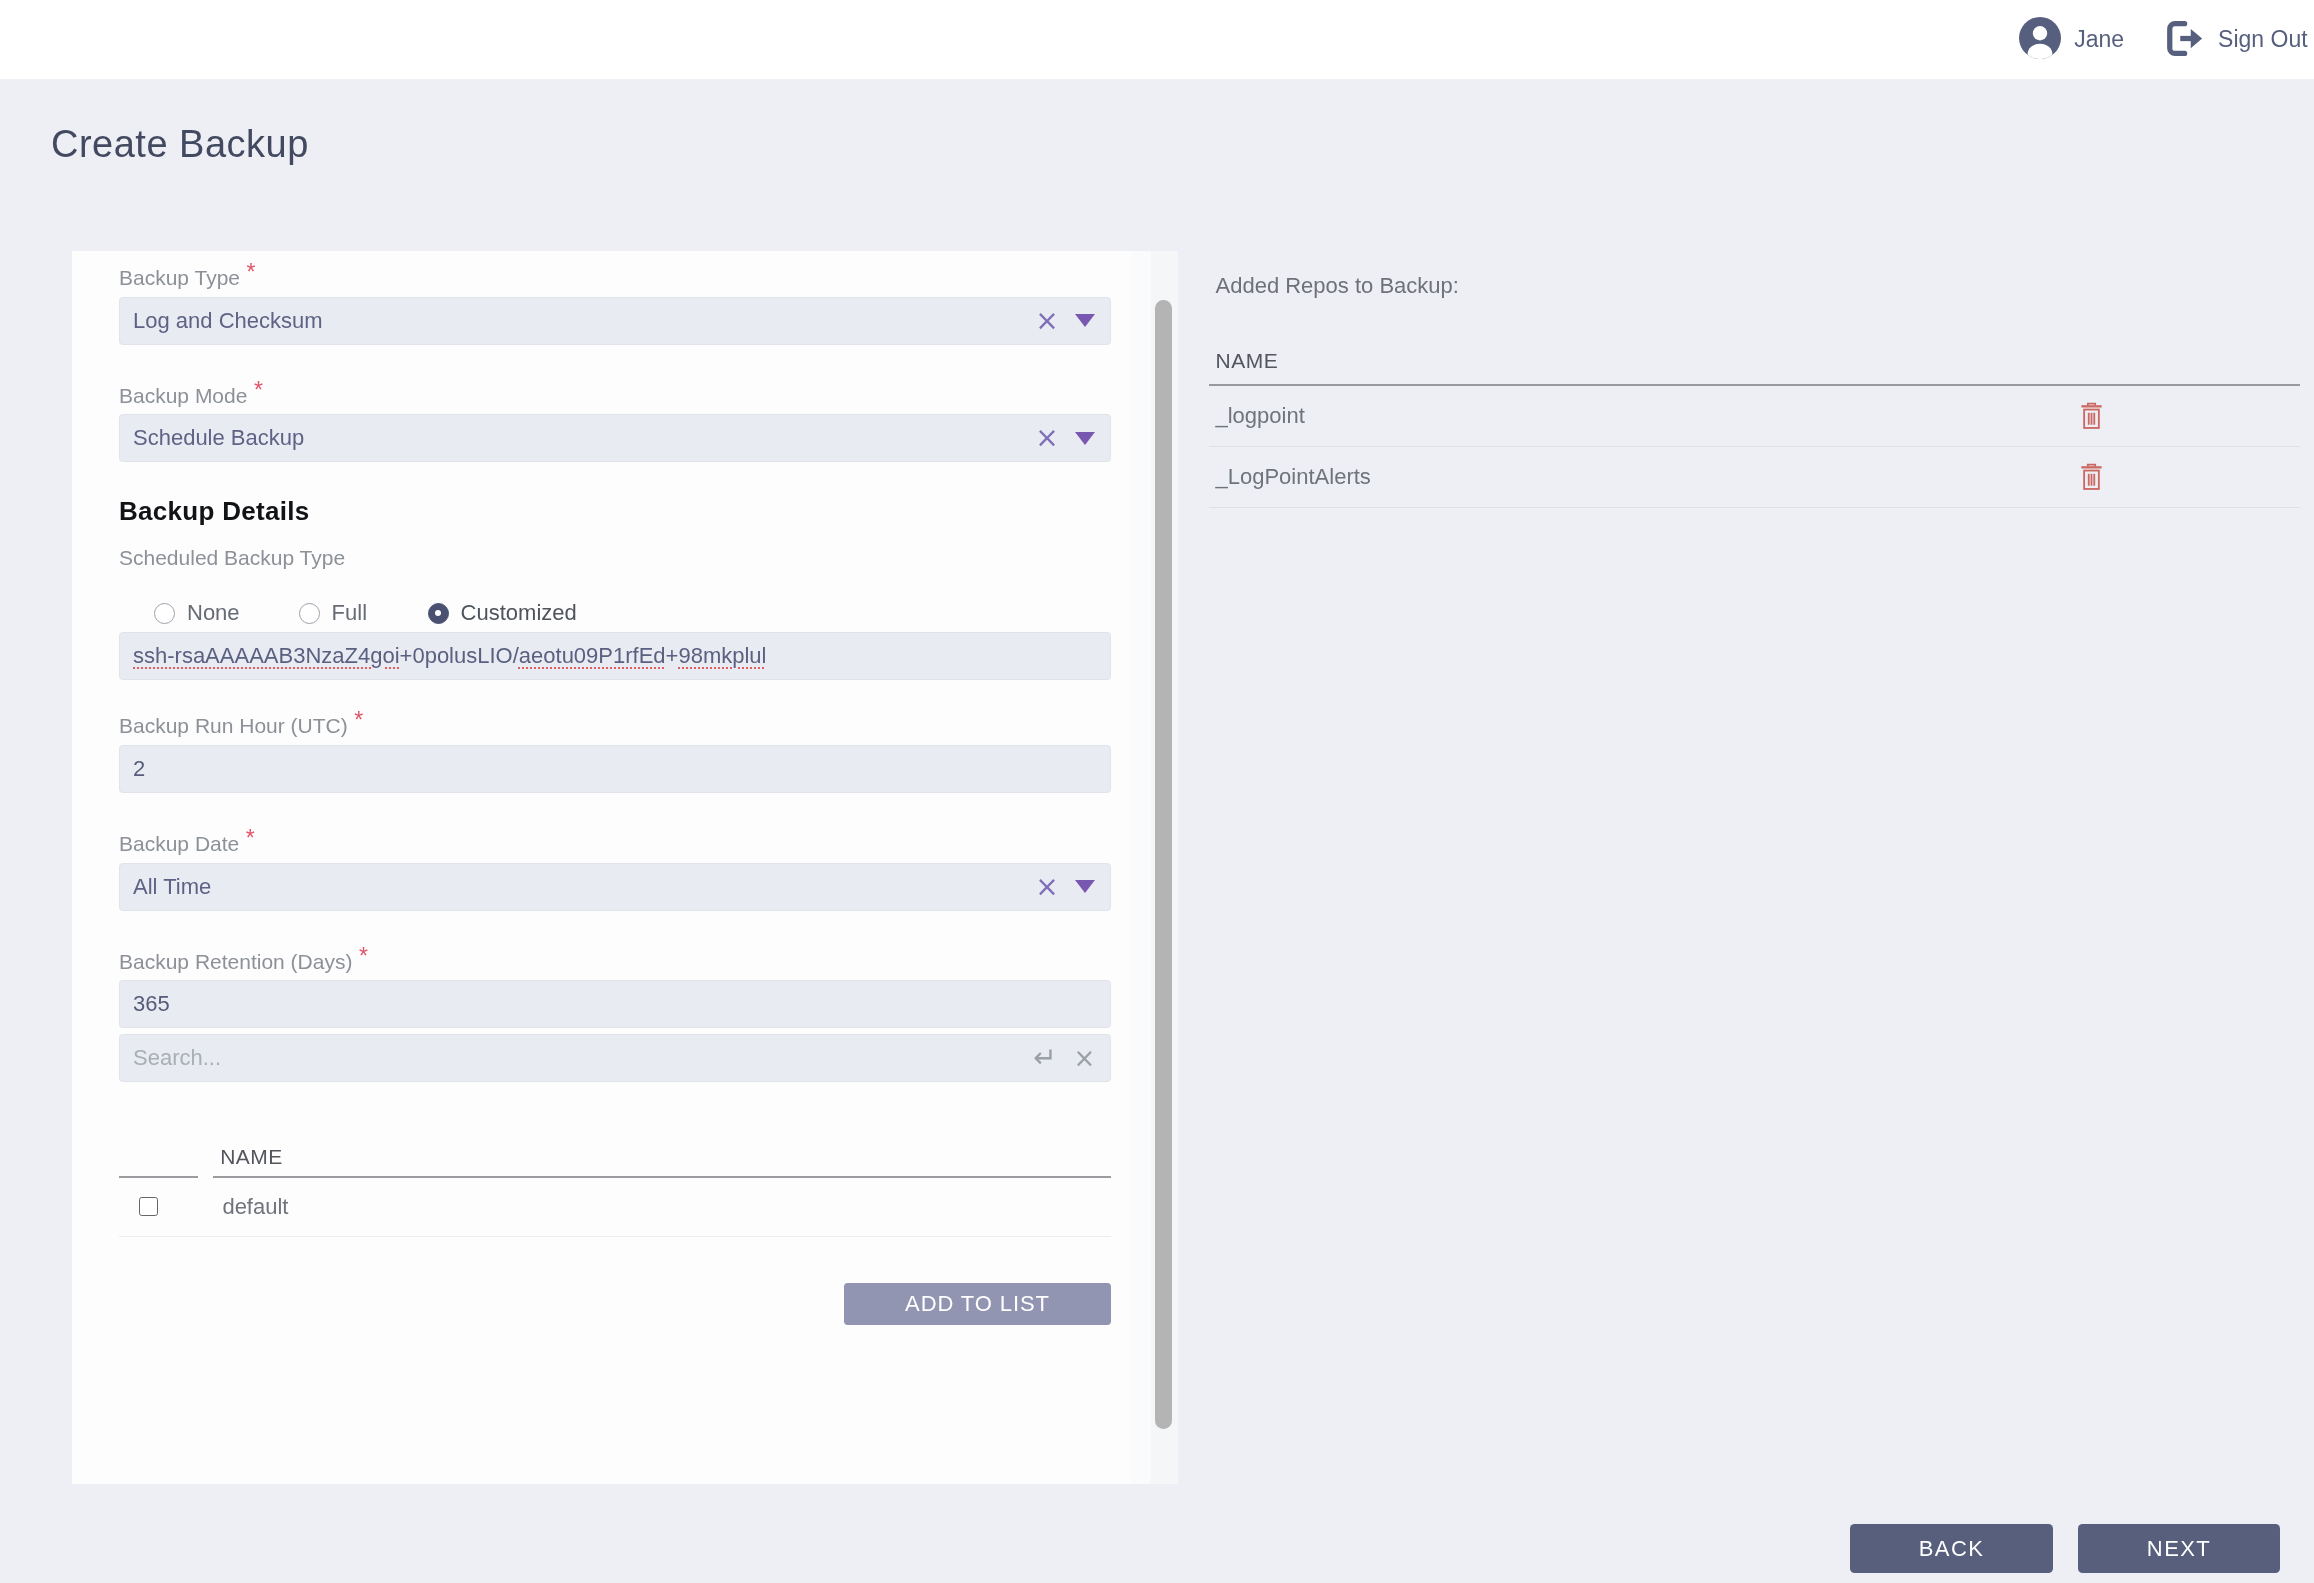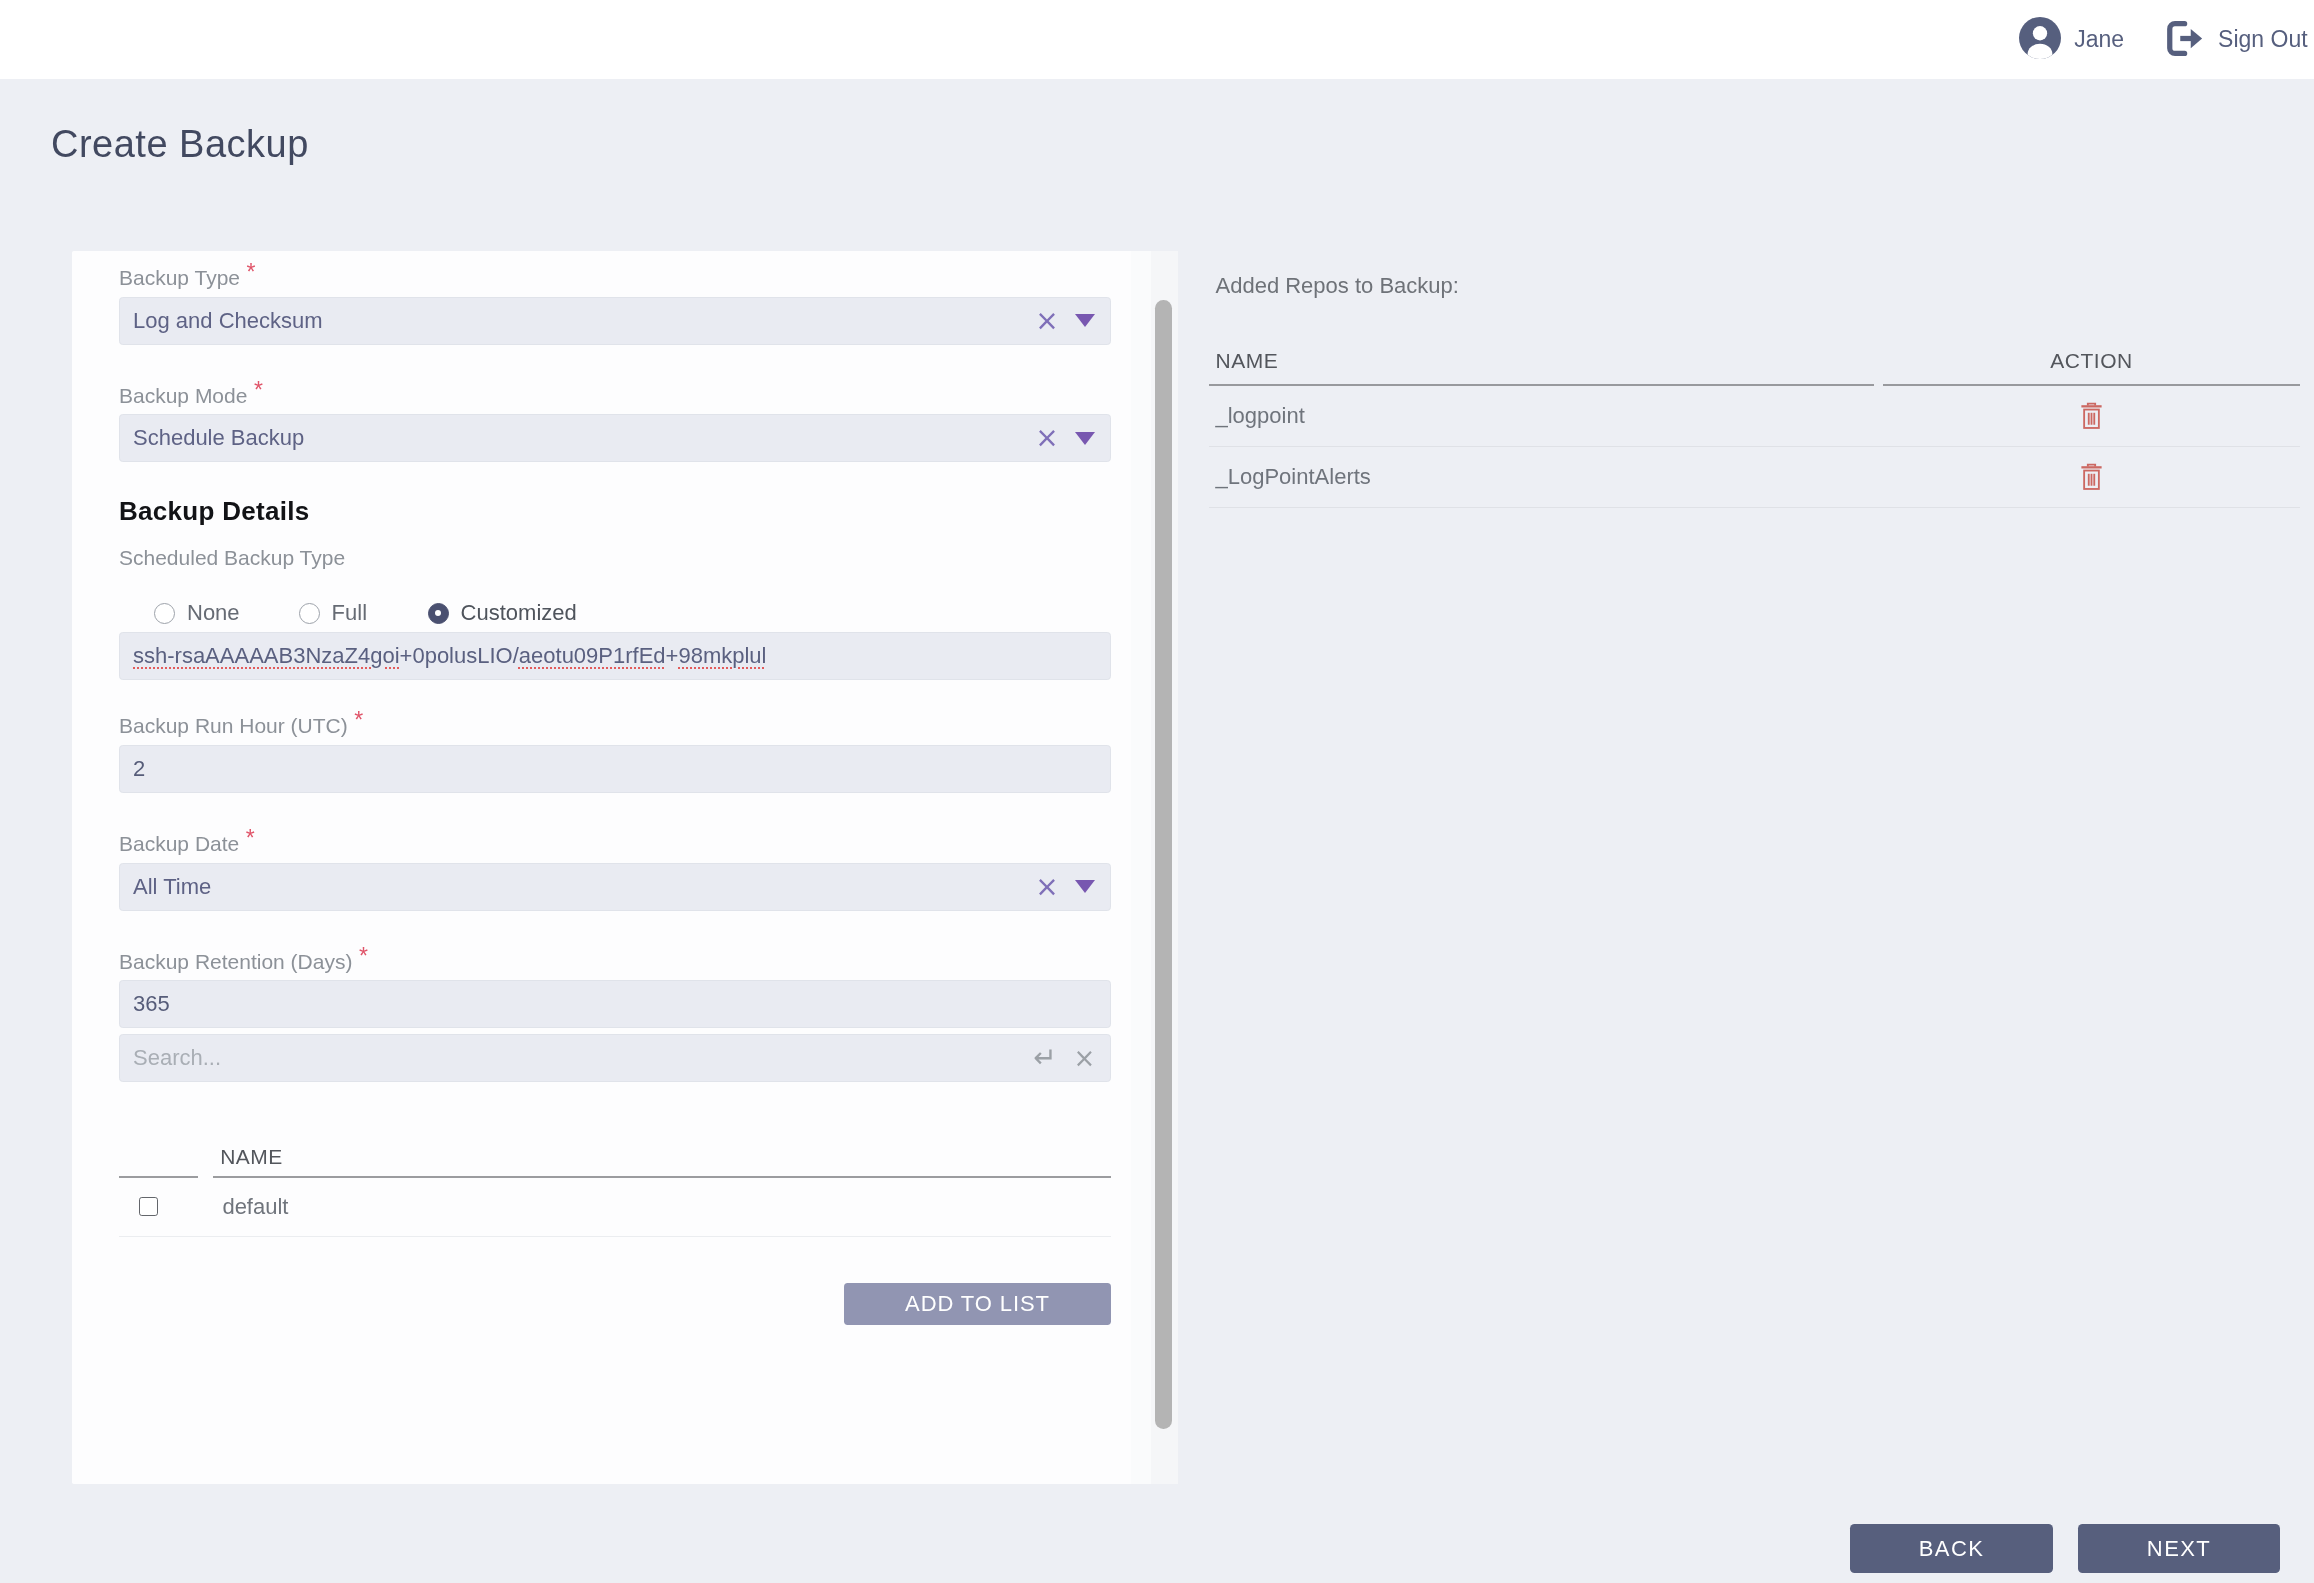--- a/index.html
+++ b/index.html
@@ -232,21 +232,20 @@
 
 <div class="gap-strip"></div>
 <div class="scroll-track"></div>
 <div class="scroll-thumb"></div>
 
 <div class="rpanel">
   <div class="rtitle">Added Repos to Backup:</div>
   <div class="atable">
     <div class="ahead">
       <div class="ah-name">NAME</div>
-      <div class="ah-action">ACTION</div>
     </div>
     <div>
         <div class="arow">
           <div class="a-name">_logpoint</div>
           <div class="a-action">
             <span class="trash-btn">
   <svg width="23" height="28" viewBox="0 0 25 30" fill="none">
     <path d="M8.5 3.5 v-2 h8 v2" stroke="#cc6862" stroke-width="2"></path>
     <line x1="1.5" y1="4.5" x2="23.5" y2="4.5" stroke="#cc6862" stroke-width="2.5"></line>
     <rect x="4.5" y="8" width="16" height="20" stroke="#cc6862" stroke-width="2"></rect>

